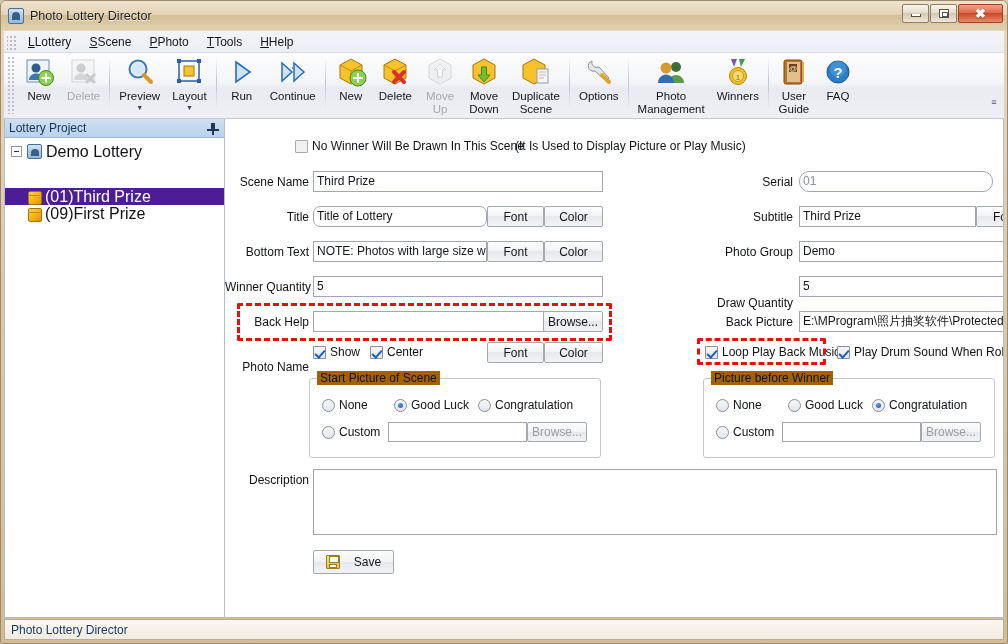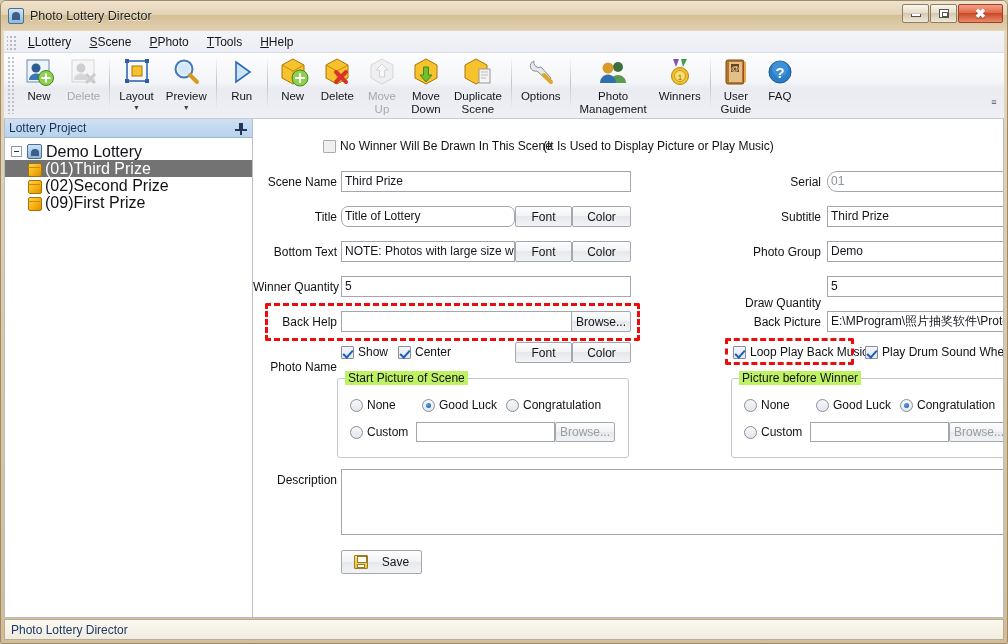--- a/index.html
+++ b/index.html
@@ -105,37 +105,37 @@
   }
 
   
   #client {
     position: absolute; left: 3px; top: 118px; right: 3px; bottom: 25px;
     background: #ffffff; border: 1px solid #b8bcc6; border-top: none;
     display: flex;
   }
 
   
-  #leftpanel { width: 248px; background: #fff; border-right: 1px solid #b9bdc7; position: relative; flex: none; }
+  #leftpanel { width: 220px; background: #fff; border-right: 1px solid #b9bdc7; position: relative; flex: none; }
   #panel-head {
     height: 19px; background: linear-gradient(to bottom,#cfe0f2,#b9d2ec);
     border-bottom: 1px solid #9fb8d4;
     display: flex; align-items: center; padding: 0 4px;
     font-size: 12px; color: #14325c;
   }
   #panel-head .ph-title { flex: 1; }
   #pin-icon { width: 14px; height: 14px; position: relative; }
   #pin-icon:before { content:""; position:absolute; left:5px; top:2px; width:4px; height:7px; background:#20375a; }
   #pin-icon:after { content:""; position:absolute; left:1px; top:8px; width:12px; height:2px; background:#20375a;
                     box-shadow: 0 2px 0 -1px #20375a; }
   #pin-icon i { position:absolute; left:6px; top:10px; width:2px; height:4px; background:#20375a; }
 
   #tree { padding: 5px 0 0 0; font-size: 16px; color: #101216; }
   .tnode { display: flex; align-items: center; height: 17px; padding-left: 6px; white-space: nowrap; }
-  .tnode.sel { background: #737373; color: #fff; }
+  .tnode.sel { background: #4c1d95; color: #fff; margin-top: 28px; }
   .expander {
     width: 11px; height: 11px; border: 1px solid #8f98a4; background: #fff;
     margin-right: 5px; position: relative; flex: none;
   }
   .expander:before { content:""; position:absolute; left:2px; top:4px; width:5px; height:1px; background:#2f3439; }
   .tree-ico-root {
     width: 15px; height: 15px; margin-right: 4px; flex: none;
     background: linear-gradient(to bottom,#cfe3f6,#8fb8dd);
     border: 1px solid #4a6f94; border-radius: 2px; position: relative;
   }
@@ -189,21 +189,21 @@
     margin-right: 4px; position: relative; flex: none;
   }
   .rbx.checked:after {
     content:""; position:absolute; left:3px; top:3px; width:5px; height:5px;
     border-radius:50%; background: radial-gradient(circle at 35% 35%, #5aa0e8, #15539f);
   }
   .group {
     position: absolute; border: 1px solid #c3c7ce; border-radius: 3px;
   }
   .group-title {
-    position: absolute; top: -8px; left: 7px; background: #bef264;
+    position: absolute; top: -8px; left: 7px; background: #a16207;
     padding: 0 3px; font-size: 12px; color: #101216; white-space: nowrap;
   }
   .dash-hl {
     position: absolute; border: 3px dashed #ee0b0b; border-radius: 2px; pointer-events: none;
   }
   #save-btn {
     position: absolute; height: 24px; width: 81px;
     border: 1px solid #a3a7b0; border-radius: 2px;
     background: linear-gradient(to bottom,#fdfdfe 0%,#f2f3f5 48%,#e6e8ec 50%,#f2f3f6 100%);
     display: flex; align-items: center; justify-content: center; gap: 14px;
@@ -280,53 +280,63 @@
         </div>
         <div class="tb-lbl">Delete</div>
       </div>
     </div>
     <div class="tb-sep"></div>
 
     <div class="tb-group">
       <div class="tb-btn">
         <div class="tb-ico">
           <svg width="32" height="32" viewBox="0 0 32 32">
+            <circle cx="14" cy="13" r="8.5" fill="#e7f1fb" stroke="#3f7ab4" stroke-width="2"></circle>
+            <circle cx="14" cy="13" r="6" fill="#cfe3f7" opacity=".7"></circle>
+            <path d="M20 19l7 7" stroke="#d79a22" stroke-width="4" stroke-linecap="round"></path>
+          </svg>
+        </div>
+        <div class="tb-lbl">Preview</div>
+        <div class="tb-arrow">▼</div>
+      </div>
+      <div class="tb-btn">
+        <div class="tb-ico">
+          <svg width="32" height="32" viewBox="0 0 32 32">
             <rect x="6" y="5" width="20" height="20" fill="none" stroke="#2a5ea8" stroke-width="1.5"></rect>
             <rect x="11" y="10" width="10" height="10" fill="#f7c22c" stroke="#a8760a"></rect>
             <rect x="4" y="3" width="4" height="4" fill="#2a5ea8"></rect>
             <rect x="24" y="3" width="4" height="4" fill="#2a5ea8"></rect>
             <rect x="4" y="23" width="4" height="4" fill="#2a5ea8"></rect>
             <rect x="24" y="23" width="4" height="4" fill="#2a5ea8"></rect>
           </svg>
         </div>
         <div class="tb-lbl">Layout</div>
         <div class="tb-arrow">▼</div>
       </div>
-      <div class="tb-btn">
-        <div class="tb-ico">
-          <svg width="32" height="32" viewBox="0 0 32 32">
-            <circle cx="14" cy="13" r="8.5" fill="#e7f1fb" stroke="#3f7ab4" stroke-width="2"></circle>
-            <circle cx="14" cy="13" r="6" fill="#cfe3f7" opacity=".7"></circle>
-            <path d="M20 19l7 7" stroke="#d79a22" stroke-width="4" stroke-linecap="round"></path>
-          </svg>
-        </div>
-        <div class="tb-lbl">Preview</div>
-        <div class="tb-arrow">▼</div>
-      </div>
     </div>
     <div class="tb-sep"></div>
 
     <div class="tb-group">
       <div class="tb-btn">
         <div class="tb-ico">
           <svg width="32" height="32" viewBox="0 0 32 32">
             <path d="M10 6l14 10-14 10z" fill="#cfe3f8" stroke="#2a6cb8" stroke-width="1.6"></path>
           </svg>
         </div>
         <div class="tb-lbl">Run</div>
+      </div>
+      <div class="tb-btn">
+        <div class="tb-ico">
+          <svg width="32" height="32" viewBox="0 0 32 32">
+            <path d="M5 7l10 9-10 9z" fill="#cfe3f8" stroke="#2a6cb8" stroke-width="1.5"></path>
+            <path d="M17 7l10 9-10 9z" fill="#cfe3f8" stroke="#2a6cb8" stroke-width="1.5"></path>
+            <circle cx="16" cy="12" r="1.2" fill="#5f93cc"></circle>
+          </svg>
+        </div>
+        <div class="tb-lbl">Continue</div>
       </div>
     </div>
     <div class="tb-sep"></div>
 
     <div class="tb-group">
       <div class="tb-btn">
         <div class="tb-ico">
           <svg width="32" height="32" viewBox="0 0 32 32">
             <path d="M16 3l11 6v13l-11 6-11-6V9z" fill="#f7c22c" stroke="#a8760a"></path>
             <path d="M5 9l11 6 11-6M16 15v13" stroke="#c08c10" fill="none"></path>
@@ -467,25 +477,20 @@
           <span>Demo Lottery</span>
         </div>
         <div class="tnode sel">
           <span class="indent"></span>
           <span class="tree-ico-box"></span>
           <span>(01)Third Prize</span>
         </div>
         <div class="tnode">
           <span class="indent"></span>
           <span class="tree-ico-box"></span>
-          <span>(02)Second Prize</span>
-        </div>
-        <div class="tnode">
-          <span class="indent"></span>
-          <span class="tree-ico-box"></span>
           <span>(09)First Prize</span>
         </div>
       </div>
     </div>
 
     <div id="form">
 
       <div class="cb" style="left:70px; top:20px;">
         <span class="cbx flat"></span>
         <span>No Winner Will Be Drawn In This Scene</span>

